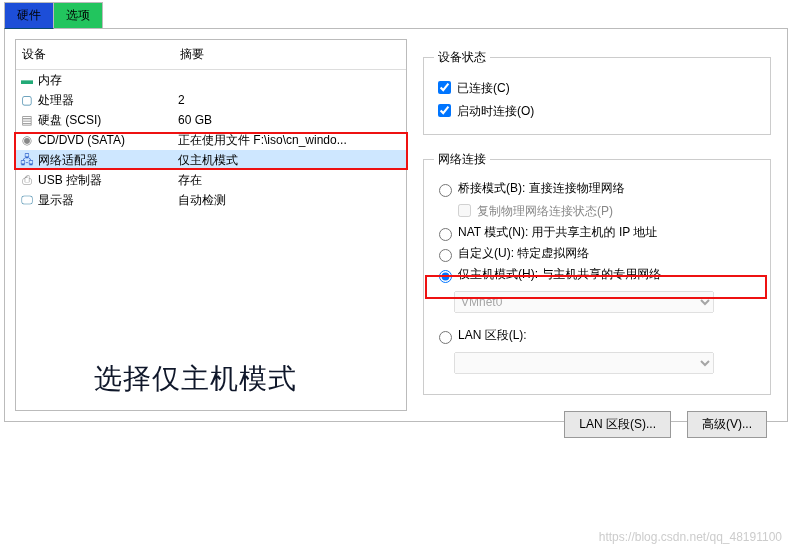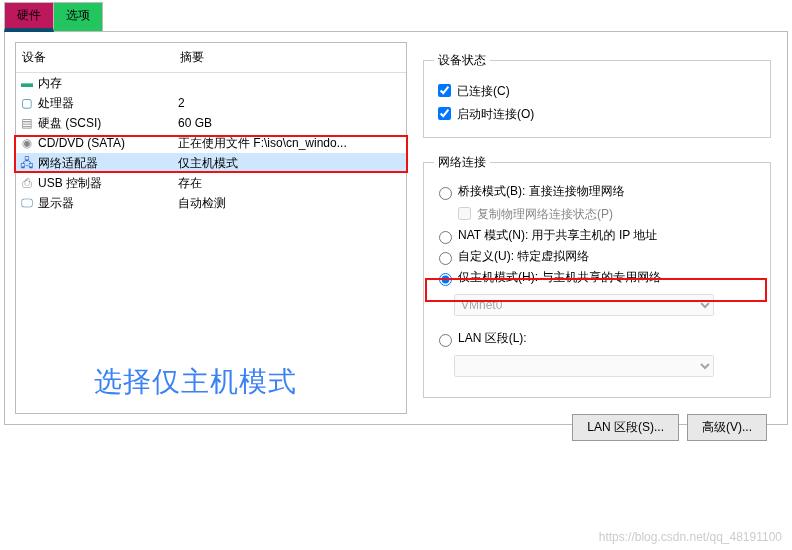--- a/index.html
+++ b/index.html
@@ -20,22 +20,22 @@
   .tab {
     padding: 4px 12px 4px 12px;
     border: 1px solid #bbb;
     border-bottom: none;
     background: #22c55e;
     margin-right: -1px;
     font-size: 12px;
     cursor: default;
   }
   .tab.active {
-    background: #be185d;
-    border-bottom: 4px solid #0c4a6e;
+    background: #1d4ed8;
+    border-bottom: 1px solid #0c4a6e;
     position: relative;
     z-index: 2;
   }
   .panel {
     border: 1px solid #bbb;
     margin: 0 4px;
     height: 394px;
     display: flex;
     padding: 10px;
     position: relative;
@@ -80,21 +80,21 @@
     border: 2px solid #e11;
     left: -2px; right: -2px;
     top: 92px; height: 38px;
     pointer-events: none;
   }
   .annotation {
     position: absolute;
     left: 78px; top: 320px;
     font-family: "KaiTi","STKaiti",serif;
     font-size: 28px;
-    color: #3b82f6;
+    color: #0f172a;
     pointer-events: none;
     letter-spacing: 1px;
   }
   .right {
     flex: 1;
     padding: 2px 4px 0 14px;
     position: relative;
   }
   fieldset {
     border: 1px solid #ccc;
@@ -115,21 +115,21 @@
   .sub input[disabled] + span { color: #888; }
   select.combo {
     width: 260px;
     margin: 4px 0 10px 20px;
     font-size: 12px;
     padding: 2px;
   }
   .btn-row {
     display: flex;
     justify-content: flex-end;
-    gap: 8px;
+    gap: 16px;
     margin-top: 8px;
     padding-right: 6px;
   }
   .btn {
     padding: 4px 14px;
     border: 1px solid #999;
     background: #e8e8e8;
     font-size: 12px;
     cursor: default;
     min-width: 78px;

